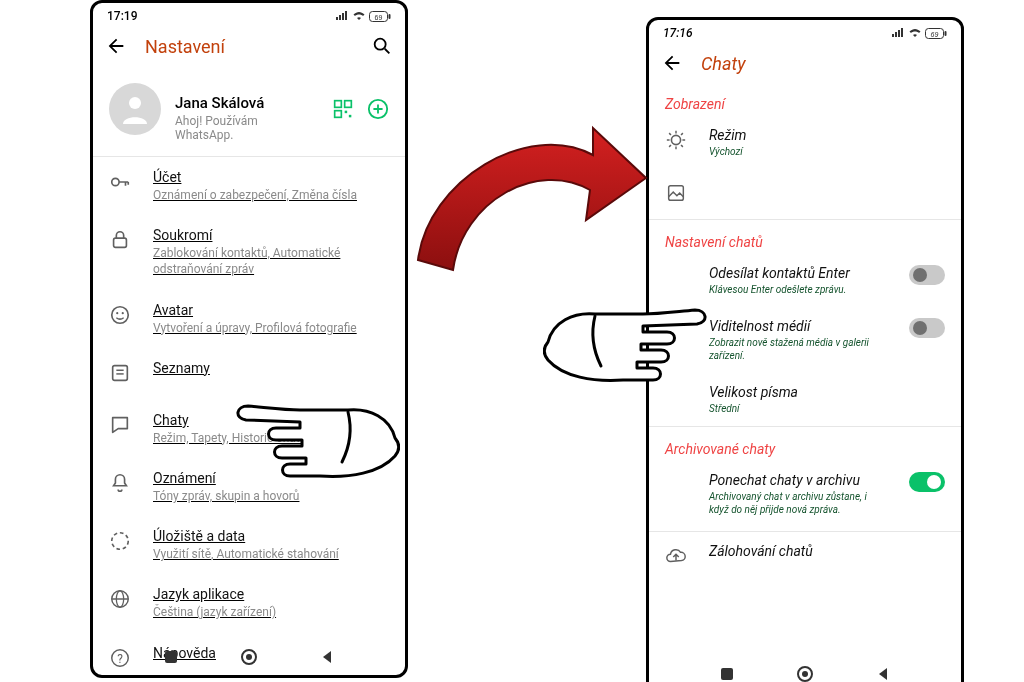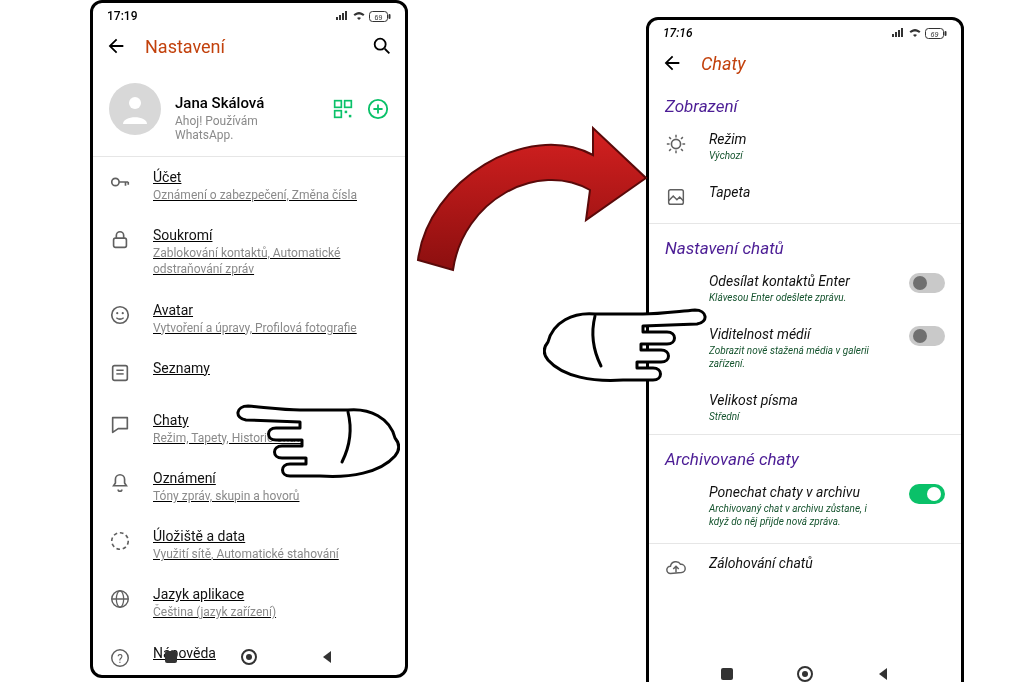--- a/index.html
+++ b/index.html
@@ -68,21 +68,21 @@
     display:flex;
     align-items:flex-start;
     padding: 12px 16px 12px 16px;
     gap: 22px;
   }
   .setting-icon { width:22px; flex-shrink:0; color:#606060; margin-top:2px; }
   .setting-body { flex:1; min-width:0;text-decoration:underline; }
   .setting-title { font-size: 14px; color:#111; font-weight:400; }
   .setting-sub { font-size: 12px; color:#8a8a8a; margin-top:2px; line-height:1.35; }
 
-  .section-label { font-size: 17px; color:#4c1d95; padding: 14px 16px 4px 16px; }
+  .section-label { font-size: 14px; color:#ef4444; padding: 14px 16px 4px 16px; }
 
   .row2 {
     display:flex;
     align-items:flex-start;
     padding: 11px 16px;
     gap: 22px;
   }
   .row2 .icon-col { width:22px; flex-shrink:0; color:#606060; margin-top:2px; }
   .row2 .text-col { flex:1; min-width:0; }
   .row2-title { font-size:14px; color:#111; }
@@ -379,23 +379,20 @@
       <div class="row2-sub">Výchozí</div>
     </div>
   </div>
 
   <div class="row2">
     <div class="icon-col">
       <svg width="22" height="22" viewBox="0 0 24 24">
           <rect x="4" y="4" width="16" height="16" rx="2" fill="none" stroke="#606060" stroke-width="1.6"></rect>
           <path d="M4 16 l5-5 4 4 3-3 4 4" fill="none" stroke="#606060" stroke-width="1.6"></path>
         </svg>
-    </div>
-    <div class="text-col">
-      <div class="row2-title">Tapeta</div>
     </div>
   </div>
 
   <div class="divider"></div>
   <div class="section-label">Nastavení chatů</div>
 
   <div class="row2 noicon" style="display:flex; gap:10px;">
     <div class="text-col">
       <div class="row2-title">Odesílat kontaktů Enter</div>
       <div class="row2-sub">Klávesou Enter odešlete zprávu.</div>

